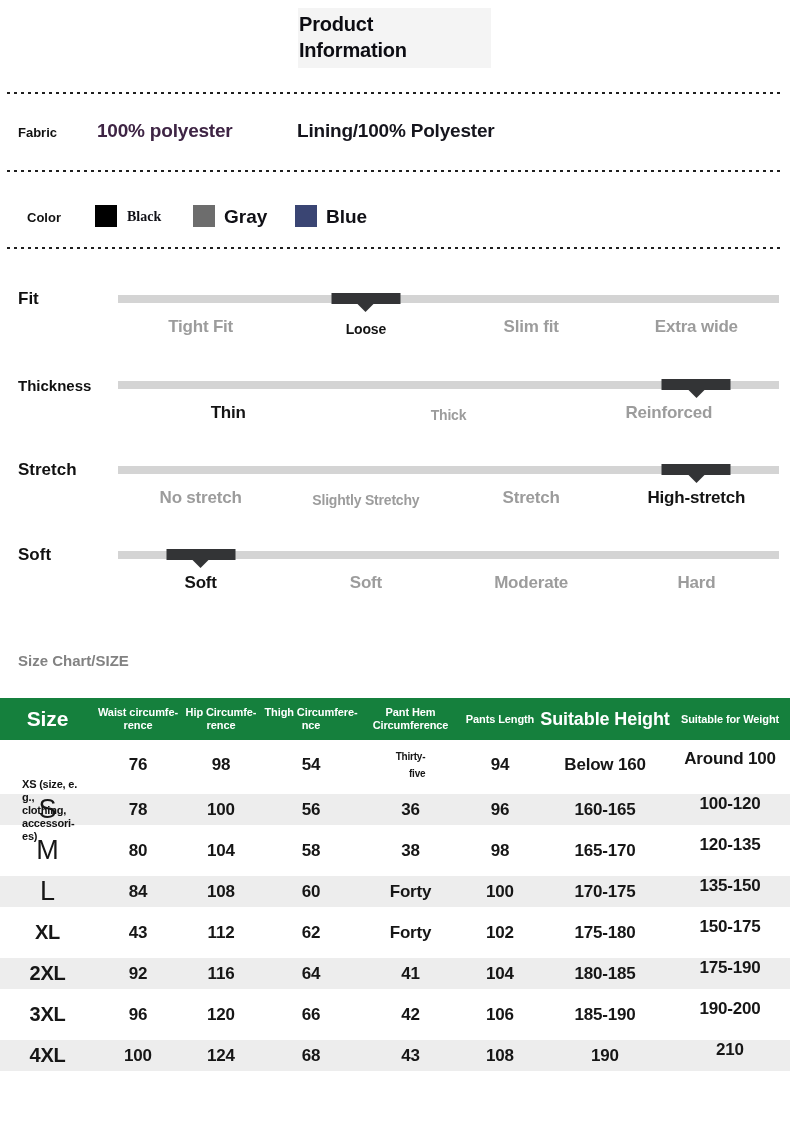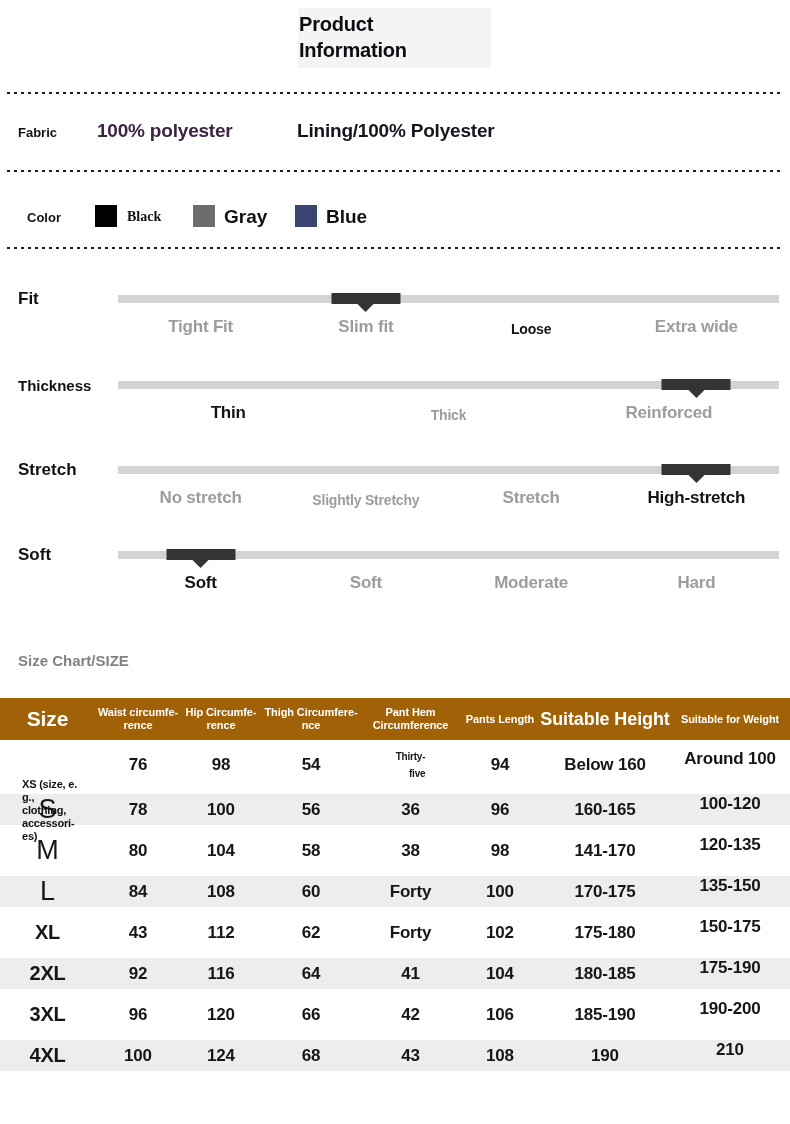--- a/index.html
+++ b/index.html
@@ -33,21 +33,21 @@
   .track{position:absolute;left:118px;width:661px;height:8px;background:#d4d4d4;}
   .marker{position:absolute;top:-2px;width:69px;height:11px;background:#333436;transform:translateX(-50%);}
   .marker::after{content:"";position:absolute;top:11px;left:50%;margin-left:-8px;width:0;height:0;
     border-left:8px solid transparent;border-right:8px solid transparent;border-top:8px solid #333436;}
   .opts{position:absolute;left:118px;width:661px;display:flex;}
   .opt{flex:1;text-align:center;font-weight:bold;font-size:17px;line-height:22px;letter-spacing:-0.2px;}
   .opt.muted{color:#9c9c9c}.opt.dark{color:#141414}.opt.sm{font-size:14px;padding-top:2px;}
   
   .chart-heading{position:absolute;left:18px;top:652px;font-size:15px;font-weight:bold;color:#828282;}
   .table{position:absolute;left:0;top:698px;width:790px;}
-  .thead{display:flex;height:42px;background:#a16207;align-items:center;}
+  .thead{display:flex;height:42px;background:#15803d;align-items:center;}
   .th{display:flex;height:100%;align-items:center;justify-content:center;text-align:center;
     color:#fff;font-weight:bold;white-space:pre-line;letter-spacing:-0.1px;}
   .th.f-size{font-size:21px}.th.f-tiny{font-size:11px;line-height:13px}
   .th.f-small{font-size:11px}.th.f-big{font-size:18px}
   .tr{display:flex;height:41px;align-items:center;box-sizing:border-box;}
   .tr.first{height:49px;}
   .tr.alt{background:#ededed;border-top:5px solid #fff;border-bottom:5px solid #fff;}
   .td{display:flex;align-items:center;justify-content:center;text-align:center;
     font-weight:bold;font-size:17px;color:#161616;white-space:pre-line;letter-spacing:-0.2px;}
   .c0{width:95px}.c1{width:86px}.c2{width:80px}.c3{width:100px}
@@ -86,22 +86,22 @@
   <div class="sw-label swl3">Blue</div>
 
   <div class="dash d3"></div>
 
   <div class="slider-label lab-lg" style="top:288px">Fit</div>
   <div class="track" style="top:295px">
     <div class="marker" style="left: 37.5%;"></div>
   </div>
   <div class="opts" style="top:316px">
     <div class="opt muted">Tight Fit</div>
+    <div class="opt dark sm">Loose</div>
     <div class="opt muted">Slim fit</div>
-    <div class="opt dark sm">Loose</div>
     <div class="opt muted">Extra wide</div>
   </div>
 
   <div class="slider-label lab-md" style="top:375px">Thickness</div>
   <div class="track" style="top:381px">
     <div class="marker" style="left: 87.5%;"></div>
   </div>
   <div class="opts" style="top:402px">
     <div class="opt dark">Thin</div>
     <div class="opt muted sm">Thick</div>
@@ -177,21 +177,21 @@
       <div class="td c7">100-120</div>
     </div>
 
     <div class="tr">
       <div class="td c0 size-lg">M</div>
       <div class="td c1">80</div>
       <div class="td c2">104</div>
       <div class="td c3">58</div>
       <div class="td c4">38</div>
       <div class="td c5">98</div>
-      <div class="td c6">141-170</div>
+      <div class="td c6">165-170</div>
       <div class="td c7">120-135</div>
     </div>
 
     <div class="tr alt">
       <div class="td c0 size-lg">L</div>
       <div class="td c1">84</div>
       <div class="td c2">108</div>
       <div class="td c3">60</div>
       <div class="td c4">Forty</div>
       <div class="td c5">100</div>

